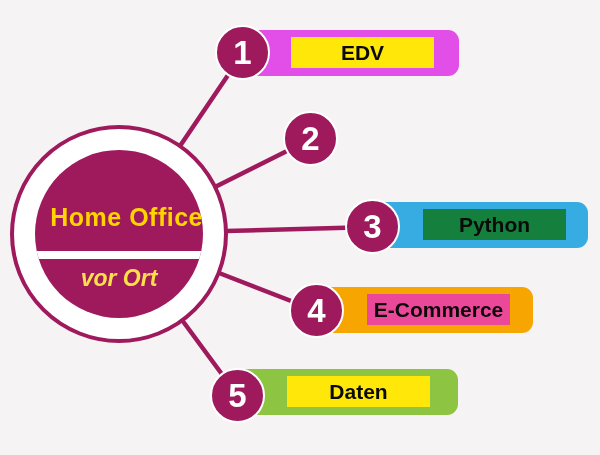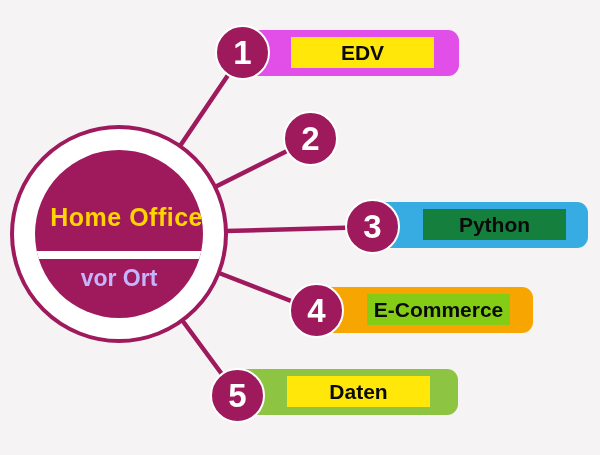--- a/index.html
+++ b/index.html
@@ -78,35 +78,35 @@
     <div class="tag" style="background-color: rgb(255, 231, 10);">
       <span>EDV</span>
     </div>
   </div>
   <div class="bar bar-3" style="background-color: rgb(54, 172, 226);">
     <div class="tag" style="background-color: #15803d;">
       <span>Python</span>
     </div>
   </div>
   <div class="bar bar-4" style="background-color: rgb(247, 165, 0);">
-    <div class="tag" style="background-color: #84cc16;">
+    <div class="tag" style="background-color: #ec4899;">
       <span>E-Commerce</span>
     </div>
   </div>
   <div class="bar bar-5" style="background-color: rgb(141, 197, 66);">
     <div class="tag" style="background-color: rgb(255, 231, 10);">
       <span>Daten</span>
     </div>
   </div>
 
   <div class="hub" style="border-color: rgb(158, 26, 92);">
     <div class="hub-inner" style="background-color: rgb(158, 26, 92);">
       <div class="hub-top-label" style="color: rgb(255, 212, 0);">Home Office</div>
       <div class="hub-divider"></div>
-      <div class="hub-bottom-label" style="color: #c4b5fd;">vor Ort</div>
+      <div class="hub-bottom-label" style="color: #fde047; font-style: italic;">vor Ort</div>
     </div>
   </div>
 
   <div class="badge badge-1" style="background-color: rgb(158, 26, 92);">1</div>
   <div class="badge badge-2" style="background-color: rgb(158, 26, 92);">2</div>
   <div class="badge badge-3" style="background-color: rgb(158, 26, 92);">3</div>
   <div class="badge badge-4" style="background-color: rgb(158, 26, 92);">4</div>
   <div class="badge badge-5" style="background-color: rgb(158, 26, 92);">5</div>
 
 </div>

